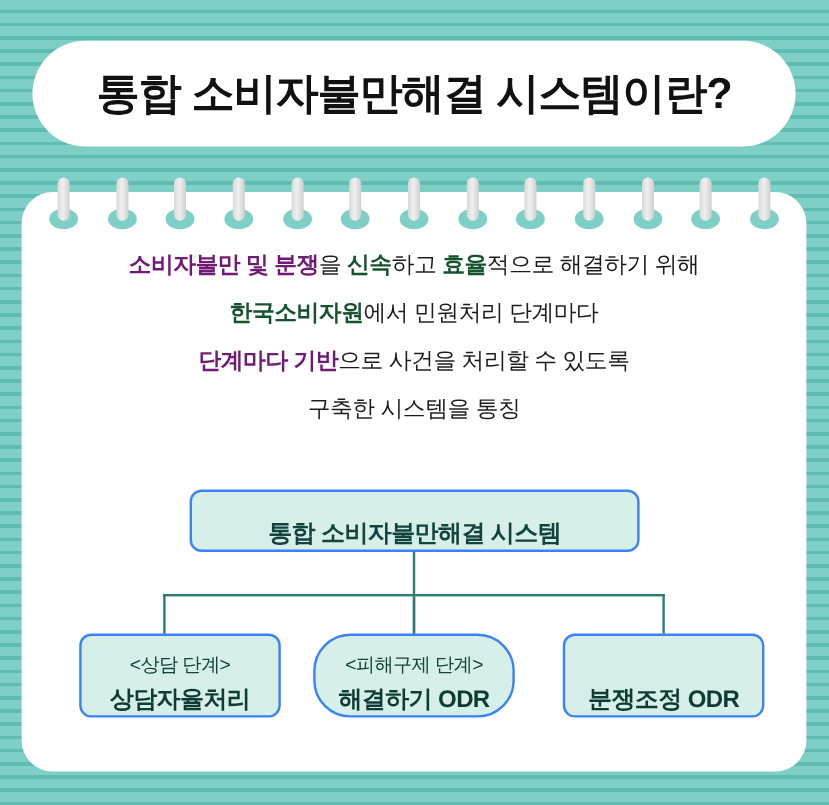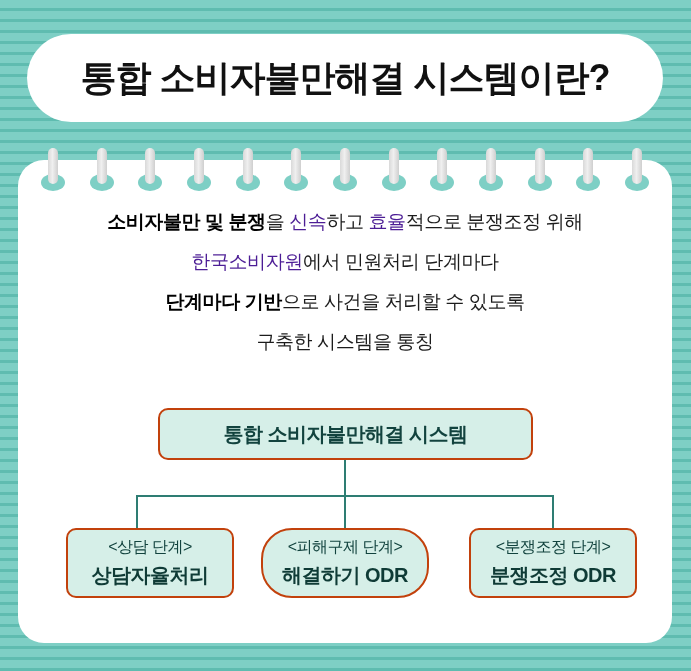--- a/index.html
+++ b/index.html
@@ -108,41 +108,41 @@
   }
   .para-line {
     font-size: 19px;
     color: #1c1c1c;
     line-height: 1.05;
     margin-bottom: 20px;
     white-space: nowrap;
     letter-spacing: -0.4px;
   }
   .para-line:last-child { margin-bottom: 0; }
-  .hl-orange { color: #000000; font-weight: bold; margin-top: 32px; }
-  .hl-bold   { color: #4c1d95; font-weight: normal; }
+  .hl-orange { color: #701a75; font-weight: bold; margin-top: 32px; }
+  .hl-bold   { color: #14532d; font-weight: bold; }
 
   
   #chart {
     position: absolute;
     left: 0;
     top: 400px;
     width: 691px;
     height: 225px;
   }
   .node {
     position: absolute;
     background: #d6efe8;
-    border: 2px solid #c2410c;
+    border: 2px solid #3b82f6;
     border-radius: 10px;
     box-sizing: border-box;
     display: flex;
     flex-direction: column;
     align-items: center;
-    justify-content: center;
+    justify-content: flex-end;
     text-align: center;
   }
   #node-root {
     left: 158px;
     top: 8px;
     width: 375px;
     height: 52px;
   }
   #node-root .node-main {
     font-size: 20px;
@@ -245,21 +245,21 @@
       <div class="ring-shadow"></div>
       <div class="ring-bar"></div>
     </div>
     <div class="ring" style="left: 606px;">
       <div class="ring-shadow"></div>
       <div class="ring-bar"></div>
     </div>
   </div>
 
 <div id="paragraph">
-    <div class="para-line"><span class="hl-orange">소비자불만 및 분쟁</span><span>을 </span><span class="hl-bold">신속</span><span>하고 </span><span class="hl-bold">효율</span><span>적으로 분쟁조정 위해</span></div>
+    <div class="para-line"><span class="hl-orange">소비자불만 및 분쟁</span><span>을 </span><span class="hl-bold">신속</span><span>하고 </span><span class="hl-bold">효율</span><span>적으로 해결하기 위해</span></div>
     <div class="para-line"><span class="hl-bold">한국소비자원</span><span>에서 민원처리 단계마다</span></div>
     <div class="para-line"><span class="hl-orange">단계마다 기반</span><span>으로 사건을 처리할 수 있도록</span></div>
     <div class="para-line"><span>구축한 시스템을 통칭</span></div>
   </div>
 
 <div id="chart">
   <div class="connector" id="conn-stem"></div>
   <div class="connector" id="conn-bus"></div>
   <div class="connector" id="conn-drop-0"></div>
   <div class="connector" id="conn-drop-1"></div>
@@ -273,16 +273,15 @@
     <div class="node-sub">&lt;상담 단계&gt;</div>
     <div class="node-main">상담자율처리</div>
   </div>
 
   <div class="node leaf" id="node-leaf-1">
     <div class="node-sub">&lt;피해구제 단계&gt;</div>
     <div class="node-main">해결하기 ODR</div>
   </div>
 
   <div class="node leaf" id="node-leaf-2">
-    <div class="node-sub">&lt;분쟁조정 단계&gt;</div>
     <div class="node-main">분쟁조정 ODR</div>
   </div>
 </div>
 
 </body></html>

